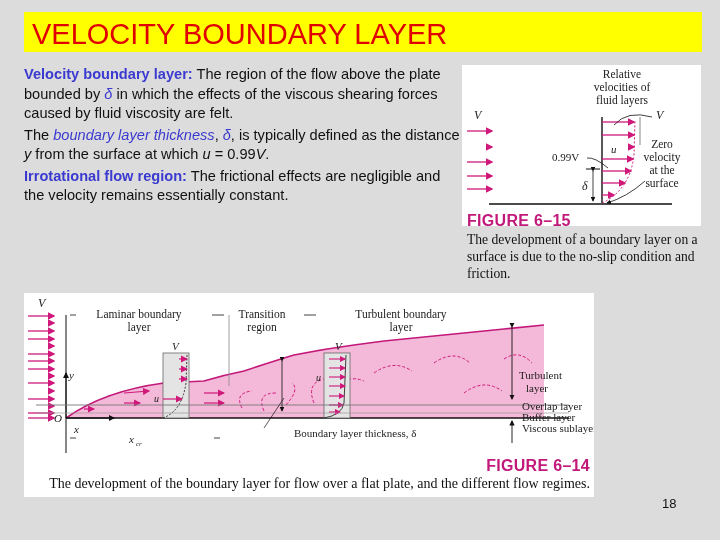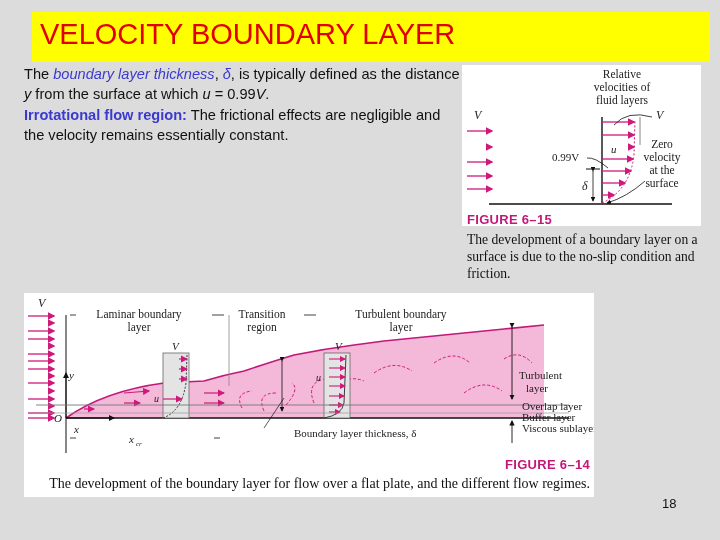--- a/index.html
+++ b/index.html
@@ -3,21 +3,21 @@
   <meta charset="utf-8">
   <style>
     html, body { margin: 0; padding: 0; }
     body {
       width: 720px; height: 540px;
       background: #dcdcdc;
       position: relative; overflow: hidden;
       font-family: "Liberation Sans", sans-serif;
     }
     .title-bar {
-      position: absolute; left: 32px; top: 12px; width: 678px; height: 50px;
+      position: absolute; left: 24px; top: 12px; width: 678px; height: 40px;
       background: #ffff00;
     }
     .title-bar h1 {
       margin: 0; position: absolute; left: 8px; top: 6px;
       font-family: "Liberation Sans", sans-serif;
       font-size: 29px; font-weight: normal; color: #e00000; letter-spacing: 0px;
     }
     .body-text {
       position: absolute; left: 24px; top: 65px; width: 440px;
       font-size: 14.6px; line-height: 19.5px; color: #111;
@@ -25,21 +25,21 @@
     .body-text p { margin: 0 0 2px 0; }
     .kw { color: #3a3ad0; font-weight: bold; }
     .blue-it { color: #3a3ad0; font-style: italic; }
     .it { font-style: italic; }
     .magenta { color: #c020c0; }
     .fig { position: absolute; background: #fff; }
     .fig15 { left: 462px; top: 65px; width: 239px; height: 161px; }
     .fig14 { left: 24px; top: 293px; width: 570px; height: 204px; }
     .fig-label {
       font-family: "Liberation Sans", sans-serif; font-weight: bold;
-      color: #c2187a; font-size: 13px; letter-spacing: 0.3px; text-align: right;
+      color: #c2187a; font-size: 16px; letter-spacing: 0.3px; text-align: right;
     }
     .fig15 .fig-label { position: absolute; left: 5px; top: 147px; }
     .fig15 .fig-caption {
       position: absolute; left: 5px; top: 166px; width: 232px;
       font-family: "Liberation Serif", serif; font-size: 13.6px; line-height: 17px; color: #111;
     }
     .fig14 .fig-label { position: absolute; right: 4px; top: 164px; }
     .fig14 .fig-caption {
       position: absolute; right: 4px; top: 183px;
       font-family: "Liberation Serif", serif; font-size: 14px; color: #111; white-space: nowrap;
@@ -50,20 +50,23 @@
     svg text { font-family: "Liberation Serif", serif; fill: #222; }
   </style>
 </head>
 <body>
 
 <div class="title-bar">
   <h1>VELOCITY BOUNDARY LAYER</h1>
 </div>
 
 <div class="body-text">
+  <p>
+    <span class="kw">Velocity boundary layer:</span><span> The region of the flow above the plate bounded by </span><span class="blue-it">δ</span><span> in which the effects of the viscous shearing forces caused by fluid viscosity are felt.</span>
+  </p>
   <p>
     <span>The </span><span class="blue-it">boundary layer thickness</span><span>, </span><span class="blue-it">δ</span><span>, is typically defined as the distance </span><span class="it">y</span><span> from the surface at which </span><span class="it">u</span><span> = 0.99</span><span class="it">V</span><span>.</span>
   </p>
   <p>
     <span class="kw">Irrotational flow region:</span><span> The frictional effects are negligible and the velocity remains essentially constant.</span>
   </p>
 </div>
 
 <div class="fig fig15">
   <svg width="239" height="145" viewBox="0 0 239 145">

